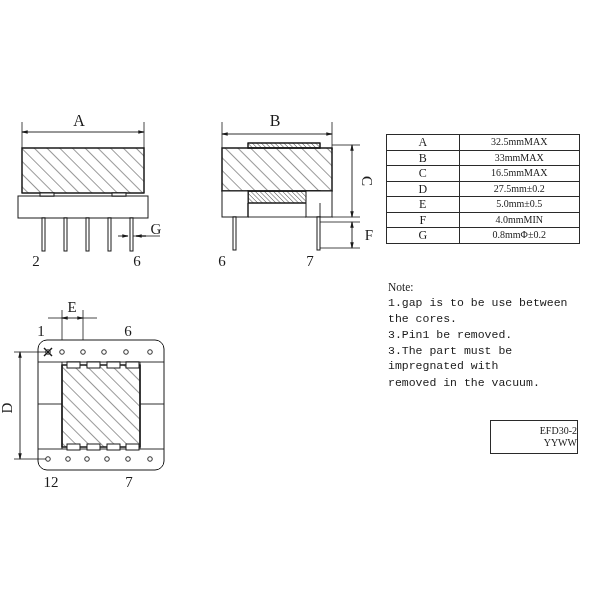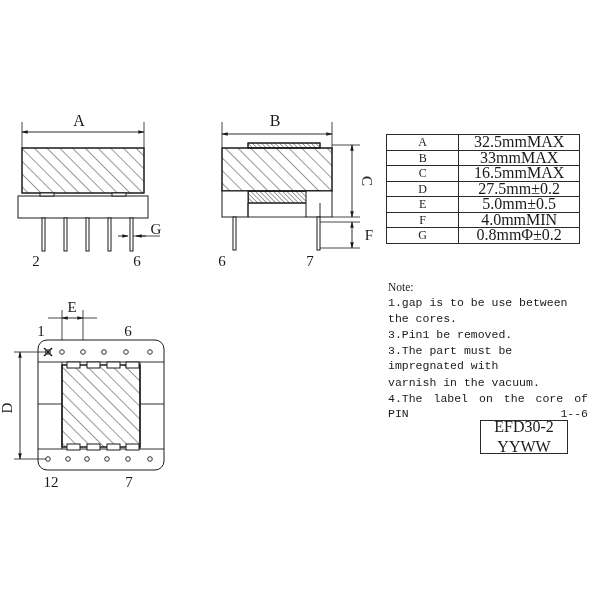--- a/index.html
+++ b/index.html
@@ -36,51 +36,51 @@
   }
   #spec-table td {
     border: 1px solid #2a2a2a;
     height: 14.5px;
     line-height: 14.5px;
     padding: 0;
     text-align: center;
     white-space: nowrap;
   }
   #spec-table td.sym { width: 72px; font-size: 12px; }
-  #spec-table td.val { width: 120px; font-size: 16px; }
+  #spec-table td.val { width: 120px; font-size: 10px; }
 
   
   #notes {
     position: absolute;
     left: 388px;
     top: 280px;
     width: 200px;
     font-size: 11.5px;
     line-height: 1.33;
   }
   #notes .note-title { margin-bottom: 0; }
   #notes .note-line { margin: 0 0 1px 0; font-family: Liberation Mono, monospace; }
   #notes .note-line.just {
     text-align: justify;
     text-align-last: justify;
   }
 
   
   #label-box {
     position: absolute;
-    left: 480px;
+    left: 490px;
     top: 420px;
     width: 86px;
     height: 32px;
     border: 1px solid #2a2a2a;
     display: flex;
     flex-direction: column;
-    align-items: center;
+    align-items: flex-end;
     justify-content: center;
-    font-size: 16px;
+    font-size: 10px;
     line-height: 1.25;
     background: #fff;
   }
 
   
   svg text { font-family: "Liberation Serif", serif; fill: #1a1a1a; }
 </style>
 </head>
 <body>
 
@@ -271,22 +271,21 @@
         <td class="val">0.8mmΦ±0.2</td>
       </tr>
     </tbody>
   </table>
 
   <div id="notes">
     <div class="note-title">Note:</div>
     <p class="note-line">1.gap is to be use between the cores.</p>
     <p class="note-line">3.Pin1 be removed.</p>
     <p class="note-line">3.The part must be impregnated with</p>
-    <p class="note-line">varnish in  the vacuum.</p>
-    <p class="note-line just">4.The  label  on  the  core  of  PIN 1--6</p>
+    <p class="note-line">removed in  the vacuum.</p>
   </div>
 
   <div id="label-box">
     <div>EFD30-2</div>
     <div>YYWW</div>
   </div>
 
 </div>
 
 </body></html>

